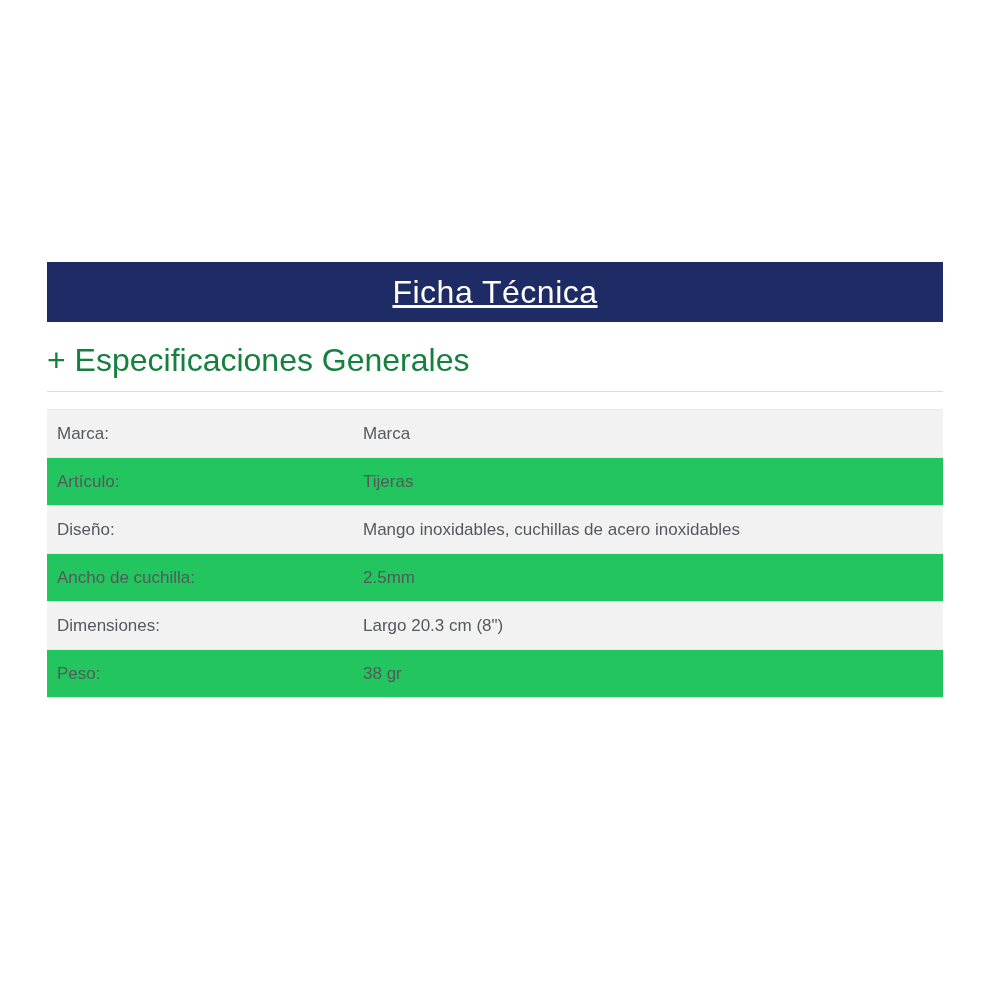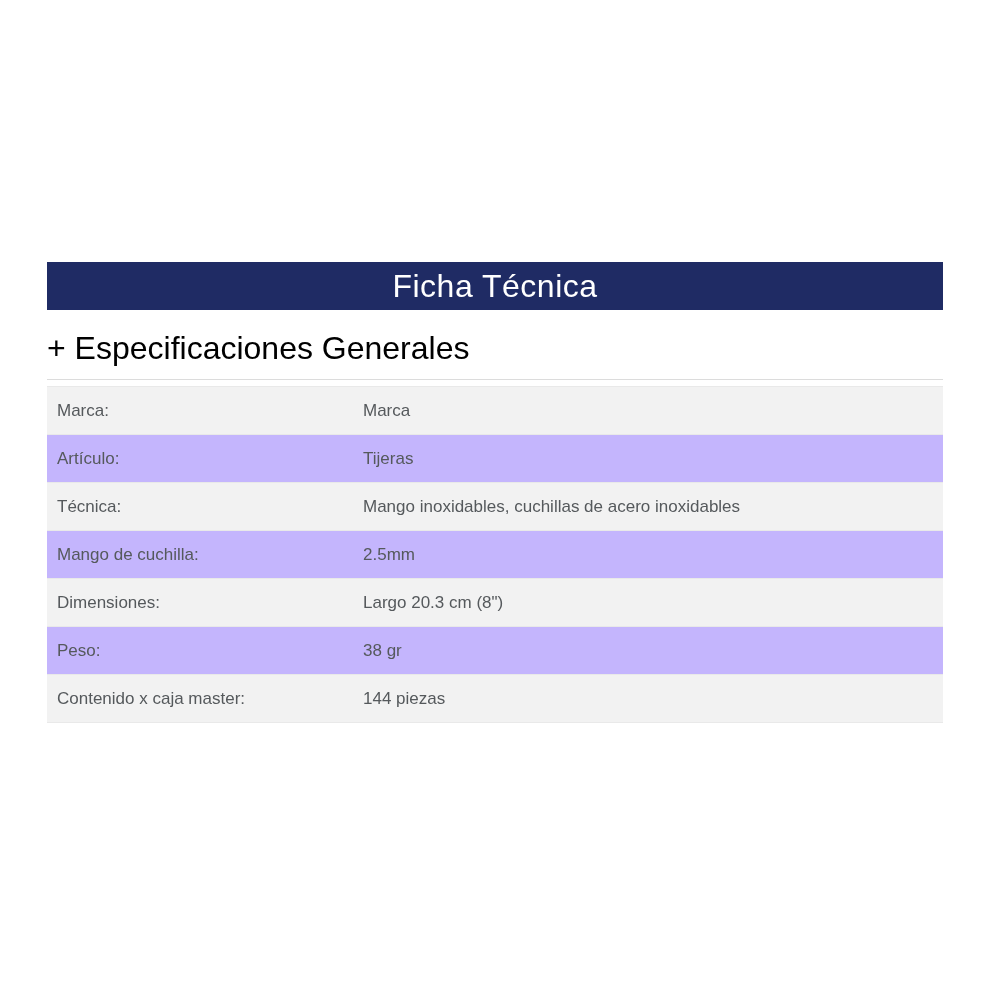--- a/index.html
+++ b/index.html
@@ -11,52 +11,53 @@
     width: 990px;
     height: 990px;
     font-family: "Liberation Sans", "DejaVu Sans", sans-serif;
     overflow: hidden;
   }
   .sheet {
     width: 896px;
     margin: 262px auto 0;
   }
   .title-bar {
-    height: 48px;
+    height: 60px;
     background: #1f2b64;
     color: #ffffff;
     display: flex;
     align-items: center;
     justify-content: center;
     font-size: 32px;
     font-weight: 400;
     letter-spacing: 0.5px;
+    text-decoration: underline;
   }
   .section-heading {
     font-size: 32px;
     font-weight: 400;
     color: #66696c;
     padding: 20px 0 12px 0;
     border-bottom: 1px solid #dcdcdc;
     cursor: pointer;
   }
   .spec-table {
     width: 100%;
     border-collapse: collapse;
-    margin-top: 6px;
+    margin-top: 17px;
     font-size: 17px;
     color: #55595c;
   }
   .spec-table tr {
     height: 48px;
   }
   .spec-table td {
     border-top: 1px solid #e9e9e9;
     border-bottom: 1px solid #e9e9e9;
-    background: #c4b5fd;
+    background: #22c55e;
     vertical-align: middle;
   }
   .spec-table tr.alt td {
     background: #f2f2f2;
   }
   .label-cell {
     width: 316px;
     padding-left: 10px;
     box-sizing: border-box;
   }
@@ -67,56 +68,52 @@
 </style>
 </head>
 <body>
 
 <div class="sheet">
 
   <div class="title-bar" style="background: rgb(31, 43, 100); color: rgb(255, 255, 255);">
     <span>Ficha Técnica</span>
   </div>
 
-  <div class="section-heading" style="color: #000000; border-bottom-color: rgb(220, 220, 220);">
+  <div class="section-heading" style="color: #15803d; border-bottom-color: rgb(220, 220, 220);">
     <span>+ Especificaciones Generales</span>
   </div>
 
   <table class="spec-table" style="color: rgb(85, 89, 92);">
     <tbody>
   <tr class="alt">
     <td class="label-cell">Marca:</td>
     <td class="value-cell">Marca</td>
   </tr>
 
   <tr>
     <td class="label-cell">Artículo:</td>
     <td class="value-cell">Tijeras</td>
   </tr>
 
   <tr class="alt">
-    <td class="label-cell">Técnica:</td>
+    <td class="label-cell">Diseño:</td>
     <td class="value-cell">Mango inoxidables, cuchillas de acero inoxidables</td>
   </tr>
 
   <tr>
-    <td class="label-cell">Mango de cuchilla:</td>
+    <td class="label-cell">Ancho de cuchilla:</td>
     <td class="value-cell">2.5mm</td>
   </tr>
 
   <tr class="alt">
     <td class="label-cell">Dimensiones:</td>
     <td class="value-cell">Largo 20.3 cm (8")</td>
   </tr>
 
   <tr>
     <td class="label-cell">Peso:</td>
     <td class="value-cell">38 gr</td>
   </tr>
 
-  <tr class="alt">
-    <td class="label-cell">Contenido x caja master:</td>
-    <td class="value-cell">144 piezas</td>
-  </tr>
 </tbody>
   </table>
 
 </div>
 
 </body></html>

